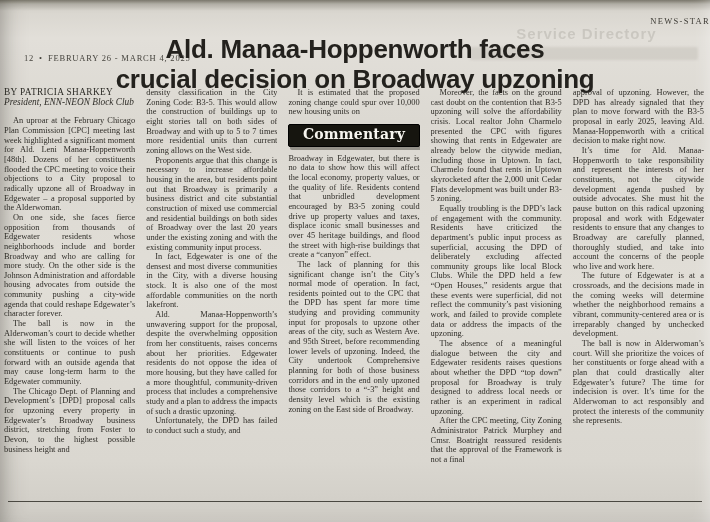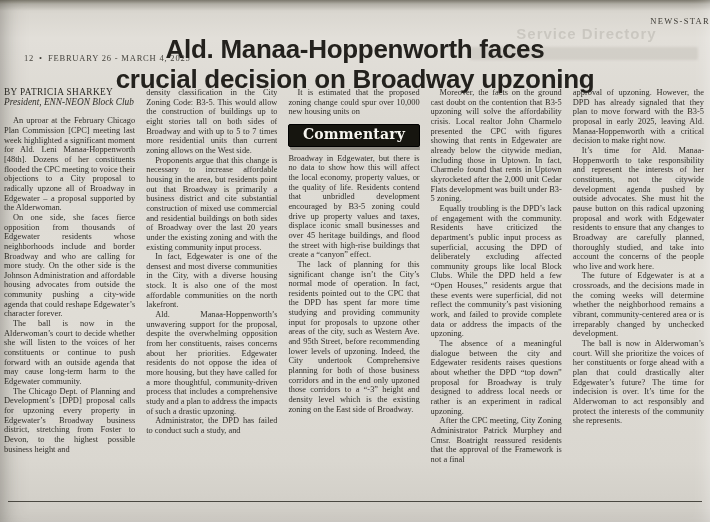--- a/index.html
+++ b/index.html
@@ -84,21 +84,21 @@
         <p class="ind">An uproar at the February Chicago Plan Commission [CPC] meeting last week highlighted a significant moment for Ald. Leni Manaa-Hoppenworth [48th]. Dozens of her constituents flooded the CPC meeting to voice their objections to a City proposal to radically upzone all of Broadway in Edgewater – a proposal supported by the Alderwoman.</p>
         <p class="ind">On one side, she faces fierce opposition from thousands of Edgewater residents whose neighborhoods include and border Broadway and who are calling for more study. On the other side is the Johnson Administration and affordable housing advocates from outside the community pushing a city-wide agenda that could reshape Edgewater’s character forever.</p>
         <p class="ind">The ball is now in the Alderwoman’s court to decide whether she will listen to the voices of her constituents or continue to push forward with an outside agenda that may cause long-term harm to the Edgewater community.</p>
         <p class="ind">The Chicago Dept. of Planning and Development’s [DPD] proposal calls for upzoning every property in Edgewater’s Broadway business district, stretching from Foster to Devon, to the highest possible business height and</p>
       </div>
     <div class="col">
         <p class="">density classification in the City Zoning Code: B3-5. This would allow the construction of buildings up to eight stories tall on both sides of Broadway and with up to 5 to 7 times more residential units than current zoning allows on the West side.</p>
         <p class="ind">Proponents argue that this change is necessary to increase affordable housing in the area, but residents point out that Broadway is primarily a business district and cite substantial construction of mixed use commercial and residential buildings on both sides of Broadway over the last 20 years under the existing zoning and with the existing community input process.</p>
         <p class="ind">In fact, Edgewater is one of the densest and most diverse communities in the City, with a diverse housing stock. It is also one of the most affordable communities on the north lakefront.</p>
         <p class="ind">Ald. Manaa-Hoppenworth’s unwavering support for the proposal, despite the overwhelming opposition from her constituents, raises concerns about her priorities. Edgewater residents do not oppose the idea of more housing, but they have called for a more thoughtful, community-driven process that includes a comprehensive study and a plan to address the impacts of such a drastic upzoning.</p>
-        <p class="ind">Administrator, the DPD has failed to conduct such a study, and</p>
+        <p class="ind">Unfortunately, the DPD has failed to conduct such a study, and</p>
       </div>
     <div class="col">
         <p class="ind">It is estimated that the proposed zoning change could spur over 10,000 new housing units on</p>
         <div class="commentary-box"><span>Commentary</span></div>
         <p class="">Broadway in Edgewater, but there is no data to show how this will affect the local economy, property values, or the quality of life. Residents contend that unbridled development encouraged by B3-5 zoning could drive up property values and taxes, displace iconic small businesses and over 45 heritage buildings, and flood the street with high-rise buildings that create a “canyon” effect.</p>
         <p class="ind">The lack of planning for this significant change isn’t the City’s normal mode of operation. In fact, residents pointed out to the CPC that the DPD has spent far more time studying and providing community input for proposals to upzone other areas of the city, such as Western Ave. and 95th Street, before recommending lower levels of upzoning. Indeed, the City undertook Comprehensive planning for both of those business corridors and in the end only upzoned those corridors to a “-3” height and density level which is the existing zoning on the East side of Broadway.</p>
       </div>
     <div class="col">
         <p class="ind">Moreover, the facts on the ground cast doubt on the contention that B3-5 upzoning will solve the affordability crisis. Local realtor John Charmelo presented the CPC with figures showing that rents in Edgewater are already below the citywide median, including those in Uptown. In fact, Charmelo found that rents in Uptown skyrocketed after the 2,000 unit Cedar Flats development was built under B3-5 zoning.</p>
         <p class="ind">Equally troubling is the DPD’s lack of engagement with the community. Residents have criticized the department’s public input process as superficial, accusing the DPD of deliberately excluding affected community groups like local Block Clubs. While the DPD held a few “Open Houses,” residents argue that these events were superficial, did not reflect the community’s past visioning work, and failed to provide complete data or address the impacts of the upzoning.</p>

